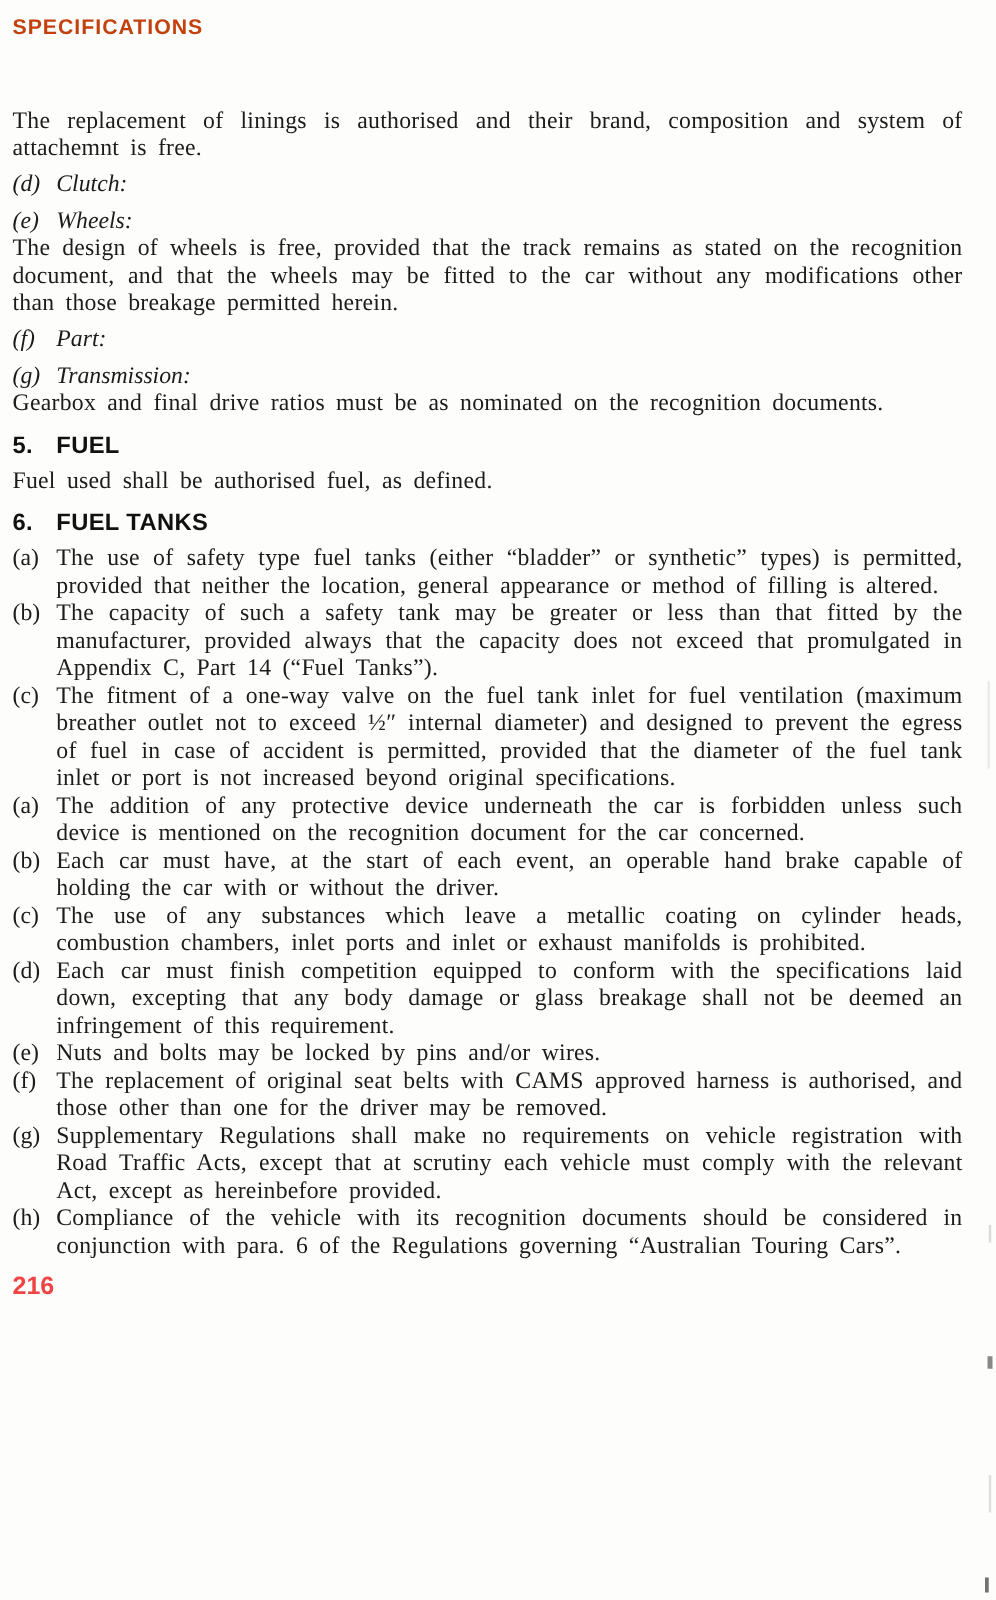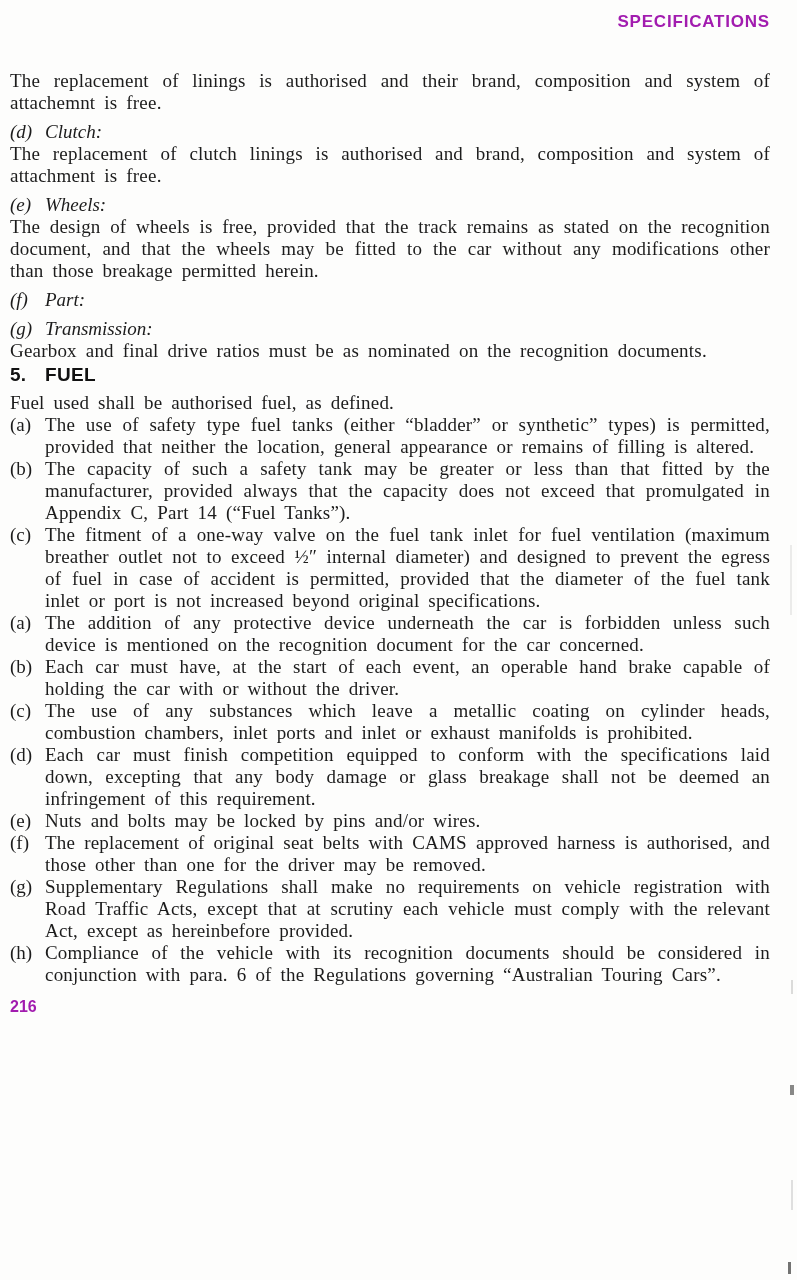--- a/index.html
+++ b/index.html
@@ -7,53 +7,53 @@
     position: relative;
     width: 797px;
     height: 1280px;
     background: #fdfdfc;
     overflow: hidden;
     font-family: "Liberation Serif", serif;
     color: #1c1c1c;
   }
   .header {
     padding: 12px 27px 0 10px;
-    text-align: right;
+    text-align: left;
     font-family: "Liberation Sans", sans-serif;
     font-weight: bold;
     font-size: 17px;
     line-height: 20px;
     letter-spacing: 0.8px;
-    color: #a21caf;
+    color: #c2410c;
   }
   .content {
     position: absolute;
     left: 10px;
     right: 27px;
-    top: 16px;
+    top: 32px;
   }
   .body {
     margin: 0;
     font-size: 19px;
     line-height: 22px;
     text-align: justify;
     word-spacing: 4px;
     letter-spacing: 0.2px;
   }
   .first { margin-top: 54px; }
   .sub-head {
     display: flex;
     margin-top: 7px;
     font-style: italic;
     font-size: 19px;
     line-height: 22px;
   }
   .sub-label { flex: 0 0 35px; }
   .section-head {
-    margin: 2px 0 6px 0;
+    margin: 12px 0 6px 0;
     font-family: "Liberation Sans", sans-serif;
     font-weight: bold;
     font-size: 19px;
     line-height: 22px;
     letter-spacing: 0.3px;
     color: #111;
   }
   .sec-num { display: inline-block; width: 35px; }
   .item {
     display: flex;
@@ -65,23 +65,23 @@
   .item-body {
     flex: 1;
     text-align: justify;
     word-spacing: 4px;
     letter-spacing: 0.2px;
   }
   .footer {
     margin-top: 10px;
     font-family: "Liberation Sans", sans-serif;
     font-weight: bold;
-    font-size: 16px;
+    font-size: 20px;
     line-height: 22px;
-    color: #a21caf;
+    color: #ef4444;
   }
   
   .artifact { position: absolute; background: #9a9a9a; opacity: 0.55; }
   .a1 { right: 5px; top: 545px;  width: 2px; height: 70px;  opacity: 0.18; }
   .a2 { right: 4px; top: 980px;  width: 2px; height: 14px;  opacity: 0.35; }
   .a3 { right: 3px; top: 1085px; width: 4px; height: 10px;  background:#555; opacity: 0.7; }
   .a4 { right: 4px; top: 1180px; width: 2px; height: 30px;  opacity: 0.3; }
   .a5 { right: 6px; top: 1262px; width: 3px; height: 12px;  background:#444; opacity: 0.75; }
 </style>
 </head>
@@ -94,21 +94,20 @@
   </div>
 
   <div class="content">
 
     <p class="body first">The replacement of linings is authorised and their brand, composition and system of attachemnt is free.</p>
 
     <div class="sub-head">
       <span class="sub-label">(d)</span>
       <span class="sub-title">Clutch:</span>
     </div>
-    <p class="body">The replacement of clutch linings is authorised and brand, composition and system of attachment is free.</p>
 
     <div class="sub-head">
       <span class="sub-label">(e)</span>
       <span class="sub-title">Wheels:</span>
     </div>
     <p class="body">The design of wheels is free, provided that the track remains as stated on the recognition document, and that the wheels may be fitted to the car without any modifications other than those breakage permitted herein.</p>
 
     <div class="sub-head">
       <span class="sub-label">(f)</span>
       <span class="sub-title">Part:</span>
@@ -118,23 +117,26 @@
       <span class="sub-label">(g)</span>
       <span class="sub-title">Transmission:</span>
     </div>
     <p class="body">Gearbox and final drive ratios must be as nominated on the recognition documents.</p>
 
     <div class="section-head">
       <span class="sec-num">5.</span><span>FUEL</span>
     </div>
     <p class="body">Fuel used shall be authorised fuel, as defined.</p>
 
+    <div class="section-head">
+      <span class="sec-num">6.</span><span>FUEL TANKS</span>
+    </div>
     <div class="item">
       <span class="item-label">(a)</span>
-      <span class="item-body">The use of safety type fuel tanks (either “bladder” or synthetic” types) is permitted, provided that neither the location, general appearance or remains of filling is altered.</span>
+      <span class="item-body">The use of safety type fuel tanks (either “bladder” or synthetic” types) is permitted, provided that neither the location, general appearance or method of filling is altered.</span>
     </div>
     <div class="item">
       <span class="item-label">(b)</span>
       <span class="item-body">The capacity of such a safety tank may be greater or less than that fitted by the manufacturer, provided always that the capacity does not exceed that promulgated in Appendix C, Part 14 (“Fuel Tanks”).</span>
     </div>
     <div class="item">
       <span class="item-label">(c)</span>
       <span class="item-body">The fitment of a one-way valve on the fuel tank inlet for fuel ventilation (maximum breather outlet not to exceed ½″ internal diameter) and designed to prevent the egress of fuel in case of accident is permitted, provided that the diameter of the fuel tank inlet or port is not increased beyond original specifications.</span>
     </div>
 

